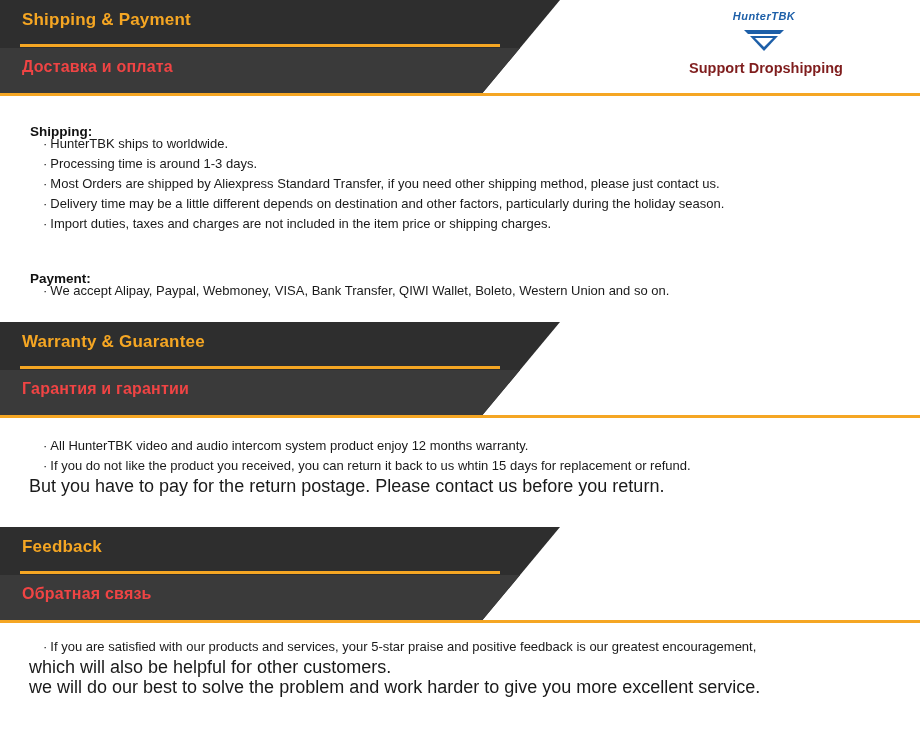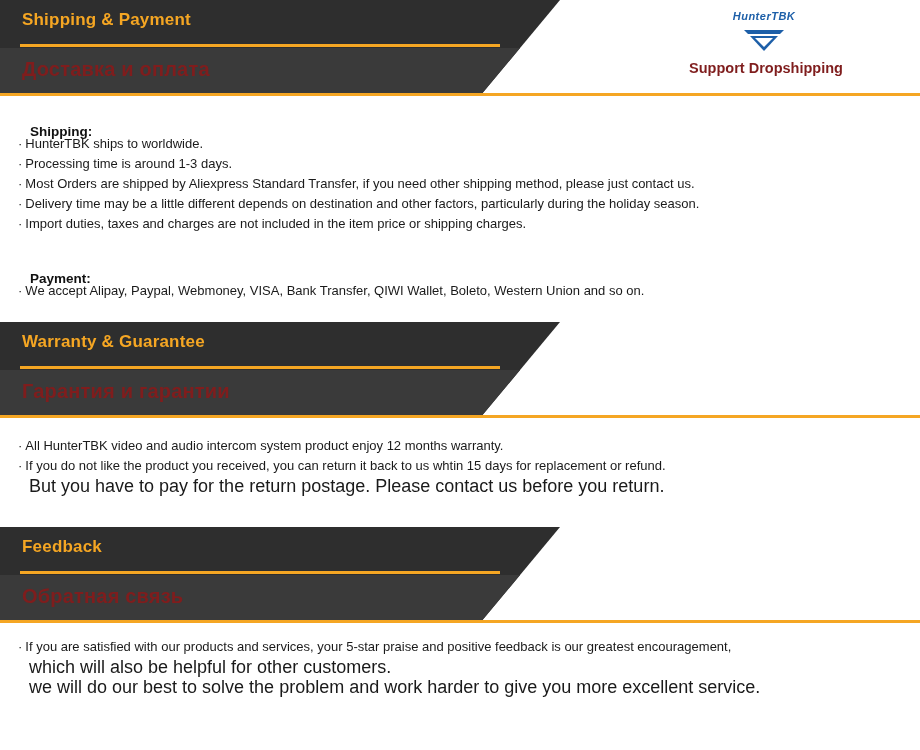--- a/index.html
+++ b/index.html
@@ -79,23 +79,23 @@
     top: 10px;
     font-size: 17px;
     font-weight: bold;
     color: #f5a623;
     letter-spacing: .2px;
   }
   .title-ru {
     position: absolute;
     left: 22px;
     top: 58px;
-    font-size: 20px;
-    font-weight: bold;
-    color: #7f1d1d;
+    font-size: 16px;
+    font-weight: bold;
+    color: #ef4444;
     letter-spacing: .2px;
   }
 
   
   .brand {
     position: absolute;
     right: 36px;
     top: 8px;
     width: 240px;
     text-align: center;
@@ -134,20 +134,21 @@
     font-size: 13.5px;
     font-weight: bold;
     color: #111111;
     margin: 12px;
   }
   .bullet {
     font-size: 13px;
     color: #1a1a1a;
     line-height: 20px;
     white-space: nowrap;
+    margin-left: 25px;
   }
   .bullet .dot {
     color: #1a1a1a;
     padding-right: 3px;
   }
   .bullet-cont {
     font-size: 18px;
     color: #1a1a1a;
     line-height: 20px;
     padding-left: 11px;

